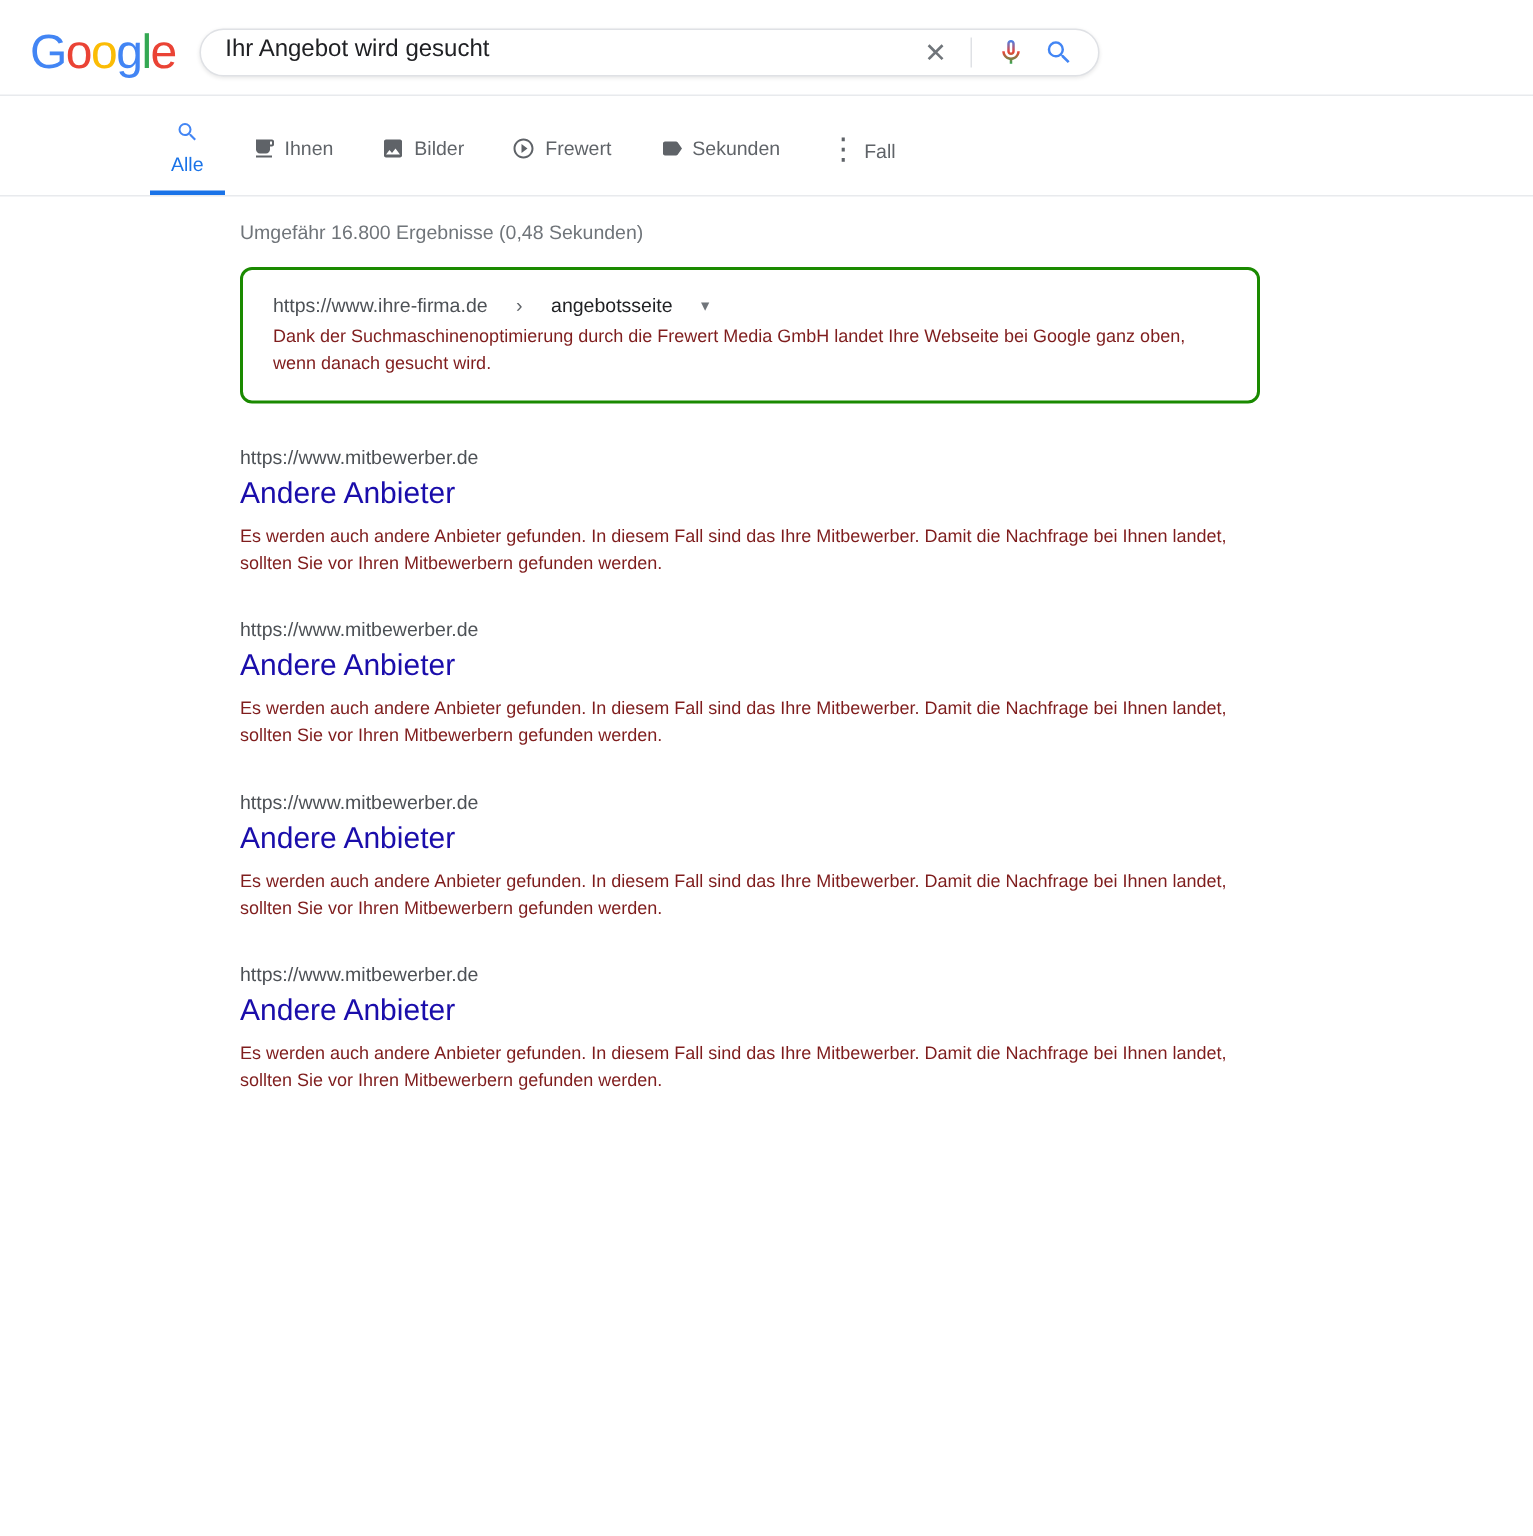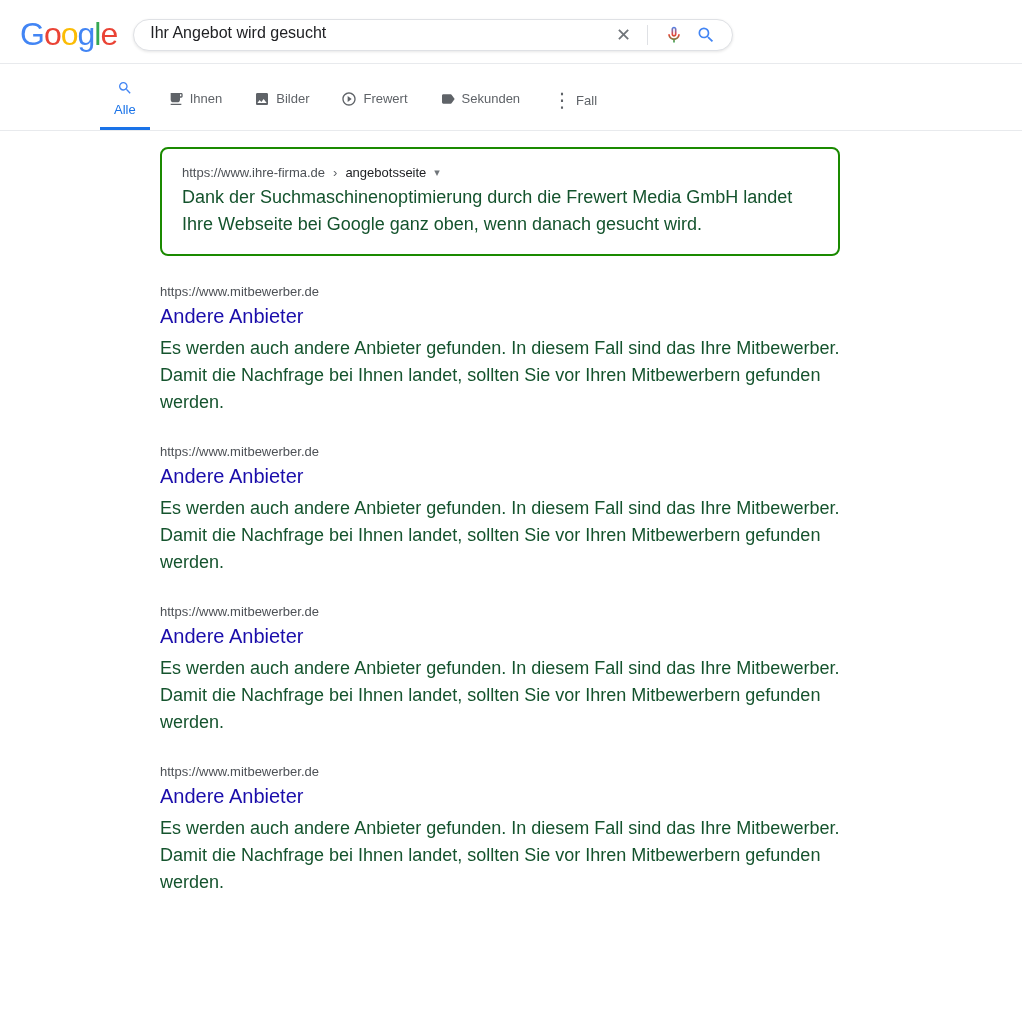--- a/index.html
+++ b/index.html
@@ -138,41 +138,41 @@
       border-radius: 8px;
       padding: 16px 20px;
       margin-bottom: 28px;
     }
     .result-url {
       font-size: 13px;
       color: #202124;
       margin-bottom: 4px;
       display: flex;
       align-items: center;
-      gap: 8px;
+      gap: 19px;
     }
     .result-url-text {
       color: #4d5156;
     }
     .url-arrow {
       font-size: 11px;
       color: #70757a;
     }
     .result-title {
       font-size: 20px;
       color: #1a0dab;
       text-decoration: none;
       cursor: pointer;
       line-height: 1.3;
       margin-bottom: 6px;
       display: block;
     }
     .result-snippet {
-      font-size: 18px;
-      color: #14532d;
+      font-size: 12px;
+      color: #7f1d1d;
       line-height: 1.5;
     }
   </style>
 </head>
 <body>
 
 <div class="header">
   <div class="google-logo">
     <span class="g-blue">G</span>
       <span class="g-red">o</span>
@@ -240,20 +240,21 @@
     </svg>
     <span>Sekunden</span>
   </div>
   <div class="more-tab">
     <span style="font-size:20px; color:#5f6368; line-height:1;">⋮</span>
     <span>Fall</span>
   </div>
 </div>
 
 <div class="results-area">
+  <div class="results-stats">Umgefähr 16.800 Ergebnisse (0,48 Sekunden)</div>
 
   <div class="result-card featured">
     <div class="result-url">
       <span class="result-url-text">https://www.ihre-firma.de</span>
       <span style="color:#5f6368;">›</span>
       <span>angebotsseite</span>
       <span class="url-arrow">▾</span>
     </div>
     <div class="result-snippet">Dank der Suchmaschinenoptimierung durch die Frewert Media GmbH landet Ihre Webseite bei Google ganz oben, wenn danach gesucht wird.</div>
   </div>

